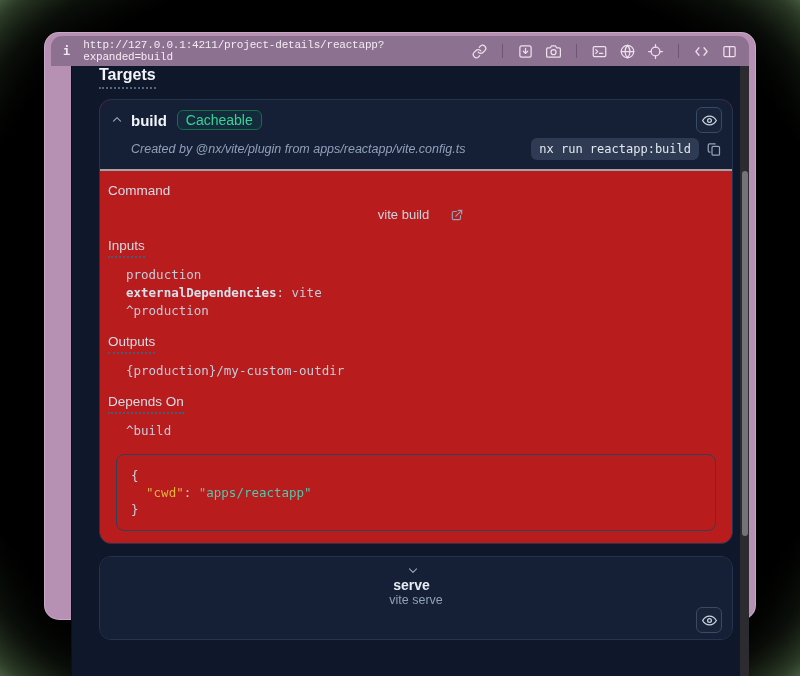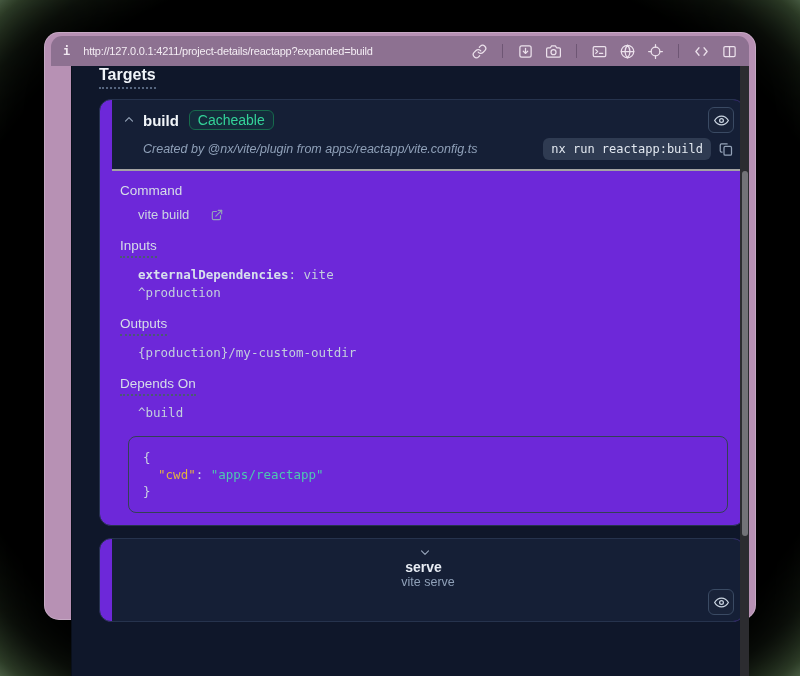--- a/index.html
+++ b/index.html
@@ -7,36 +7,36 @@
   .stage{position:relative;width:800px;height:676px;
     background:radial-gradient(ellipse 100% 100% at 50% 50%, #000 0%, #000 57%, #1c2619 64%, #48603f 69%, #6d8a64 71%);
     overflow:hidden;}
   
   .window{position:absolute;left:44px;top:32px;width:712px;height:588px;box-sizing:border-box;
     background:#b791b4;border-radius:15px;padding:4px 7px 7px 7px;
     box-shadow:0 22px 70px 26px rgba(0,0,0,0.9), 0 0 130px 70px rgba(0,0,0,0.65), inset 0 0 0 1px rgba(255,255,255,0.22);}
   .titlebar{height:30px;background:#8d7191;border-radius:11px 11px 0 0;display:flex;align-items:center;
     padding:0 12px;box-sizing:border-box;color:#efe6ef;}
   .info-glyph{font-family:"DejaVu Sans Mono",monospace;font-weight:bold;font-size:12px;margin-right:13px;}
-  .url-text{font-family:Liberation Sans, sans-serif;font-size:11px;letter-spacing:-0.2px;color:#f3ecf3;}
+  .url-text{font-family:Liberation Mono, monospace;font-size:11px;letter-spacing:-0.2px;color:#f3ecf3;}
   .tb-spacer{flex:1;}
   .tb-icons{display:flex;align-items:center;gap:13px;}
   .tb-icons svg{width:15px;height:15px;stroke:#ece1ec;stroke-width:2;fill:none;stroke-linecap:round;stroke-linejoin:round;display:block;}
   .tb-div{width:1px;height:14px;background:#6e5674;margin:0 2px;}
   
   .content{position:relative;height:662px;background:#0f172a;border-radius:0 0 9px 9px;overflow:hidden;
     box-shadow:inset 1px 0 0 rgba(0,0,0,0.35);margin-left:20px;}
   .page{padding:0 22px 0 28px;}
   .page-heading{display:inline-block;margin-top:-6px;font-size:16px;font-weight:bold;color:#f1f5f9;
     padding-bottom:3px;border-bottom:2px dotted #55657e;}
   
   .scroll-track{position:absolute;top:0;right:0;width:9px;height:100%;background:#2c2c30;}
   .scroll-thumb{position:absolute;top:105px;right:1px;width:6px;height:365px;background:#737378;border-radius:3px;}
   
-  .card{width:632px;border:1px solid #26334d;border-radius:12px;background:#6d28d9;margin-top:10px;overflow:hidden;padding-left:12px;}
+  .card{width:632px;border:1px solid #26334d;border-radius:12px;background:#b91c1c;margin-top:10px;overflow:hidden;}
   .card-header{background:#151f36;}
   .title-row{display:flex;align-items:center;padding:7px 10px 3px 10px;}
   .chev{width:14px;height:14px;margin-right:7px;flex:0 0 auto;}
   .chev svg{width:14px;height:14px;stroke:#94a3b8;stroke-width:2;fill:none;stroke-linecap:round;stroke-linejoin:round;display:block;}
   .target-name{font-size:15px;font-weight:bold;color:#f1f5f9;margin-right:10px;}
   .badge{font-size:14px;color:#34d399;background:rgba(16,185,129,0.08);border:1px solid #176a4c;
     border-radius:6px;padding:2px 8px;line-height:14px;}
   .eye-btn{margin-left:auto;width:24px;height:24px;border:1px solid #3a4a63;border-radius:6px;
     display:flex;align-items:center;justify-content:center;background:rgba(255,255,255,0.02);}
   .eye-btn svg{width:15px;height:15px;stroke:#cbd5e1;stroke-width:2;fill:none;stroke-linecap:round;stroke-linejoin:round;display:block;}
@@ -45,21 +45,21 @@
   .run-chip{margin-left:auto;font-family:"DejaVu Sans Mono",monospace;font-size:12px;color:#e2e8f0;
     background:#2f3b52;border-radius:6px;padding:4px 8px;white-space:nowrap;}
   .copy-btn{margin-left:8px;display:flex;align-items:center;}
   .copy-btn svg{width:15px;height:15px;stroke:#94a3b8;stroke-width:2;fill:none;stroke-linecap:round;stroke-linejoin:round;display:block;}
   .card-body{padding:12px 16px 12px 8px;border-top:2px solid #a3a3a3;}
   .section{margin-bottom:14px;}
   .sec-heading{display:block;font-size:13.5px;color:#d6dde8;margin-bottom:8px;}
   .sec-heading .dotted{display:inline-block;padding-bottom:3px;border-bottom:2px dotted #4b5a74;}
   .mono-line{font-family:"DejaVu Sans Mono",monospace;font-size:12.5px;color:#c3cedd;line-height:18px;margin-left:18px;}
   .mono-line .bold{font-weight:bold;color:#d7e0ec;}
-  .cmd-line{margin-left:18px;font-size:13px;color:#cbd5e1;display:flex;align-items:center;gap:21px;line-height:18px;}
+  .cmd-line{margin-left:18px;font-size:13px;color:#cbd5e1;display:flex;align-items:center;gap:21px;line-height:18px;justify-content:center;}
   .ext-link svg{width:14px;height:14px;stroke:#94a3b8;stroke-width:2;fill:none;stroke-linecap:round;stroke-linejoin:round;display:block;}
   .code-block{margin-left:8px;border:1px solid #334155;border-radius:8px;padding:12px 14px;
     font-family:"DejaVu Sans Mono",monospace;font-size:12.5px;line-height:17px;color:#cbd5e1;white-space:pre;}
   .json-key{color:#e3b341;}
   .json-string{color:#4ec9b0;}
   
   .serve-card{margin-top:12px;}
   .serve-row{display:flex;align-items:center;padding:6px 10px;flex-direction:column;}
   .serve-name{font-size:14px;font-weight:bold;color:#e8edf4;margin-right:9px;}
   .serve-cmd{font-size:12.5px;color:#8fa0b8;}
@@ -164,20 +164,21 @@
                       <path d="M18 13v5a2 2 0 0 1-2 2H6a2 2 0 0 1-2-2V8a2 2 0 0 1 2-2h5"></path>
                       <polyline points="14 4 20 4 20 10"></polyline>
                       <line x1="10" y1="14" x2="20" y2="4"></line>
                     </svg>
                   </span>
               </div>
             </div>
 
             <div class="section">
               <span class="sec-heading"><span class="dotted">Inputs</span></span>
+              <div class="mono-line">production</div>
               <div class="mono-line"><span class="bold">externalDependencies</span><span>: vite</span></div>
               <div class="mono-line">^production</div>
             </div>
 
             <div class="section">
               <span class="sec-heading"><span class="dotted">Outputs</span></span>
               <div class="mono-line">{production}/my-custom-outdir</div>
             </div>
 
             <div class="section">

